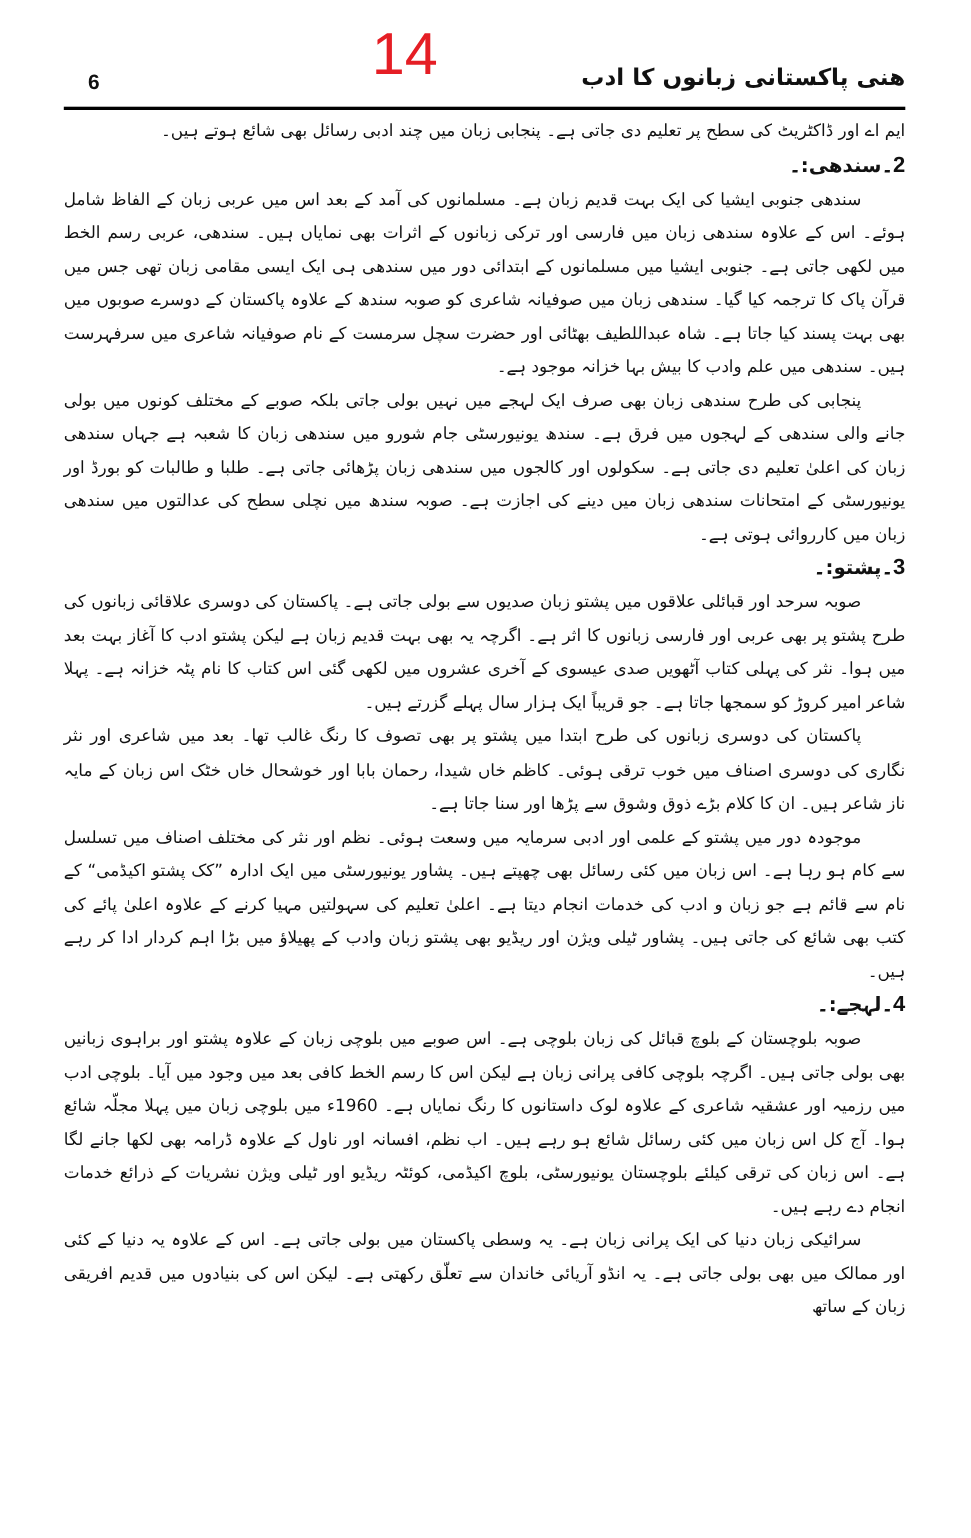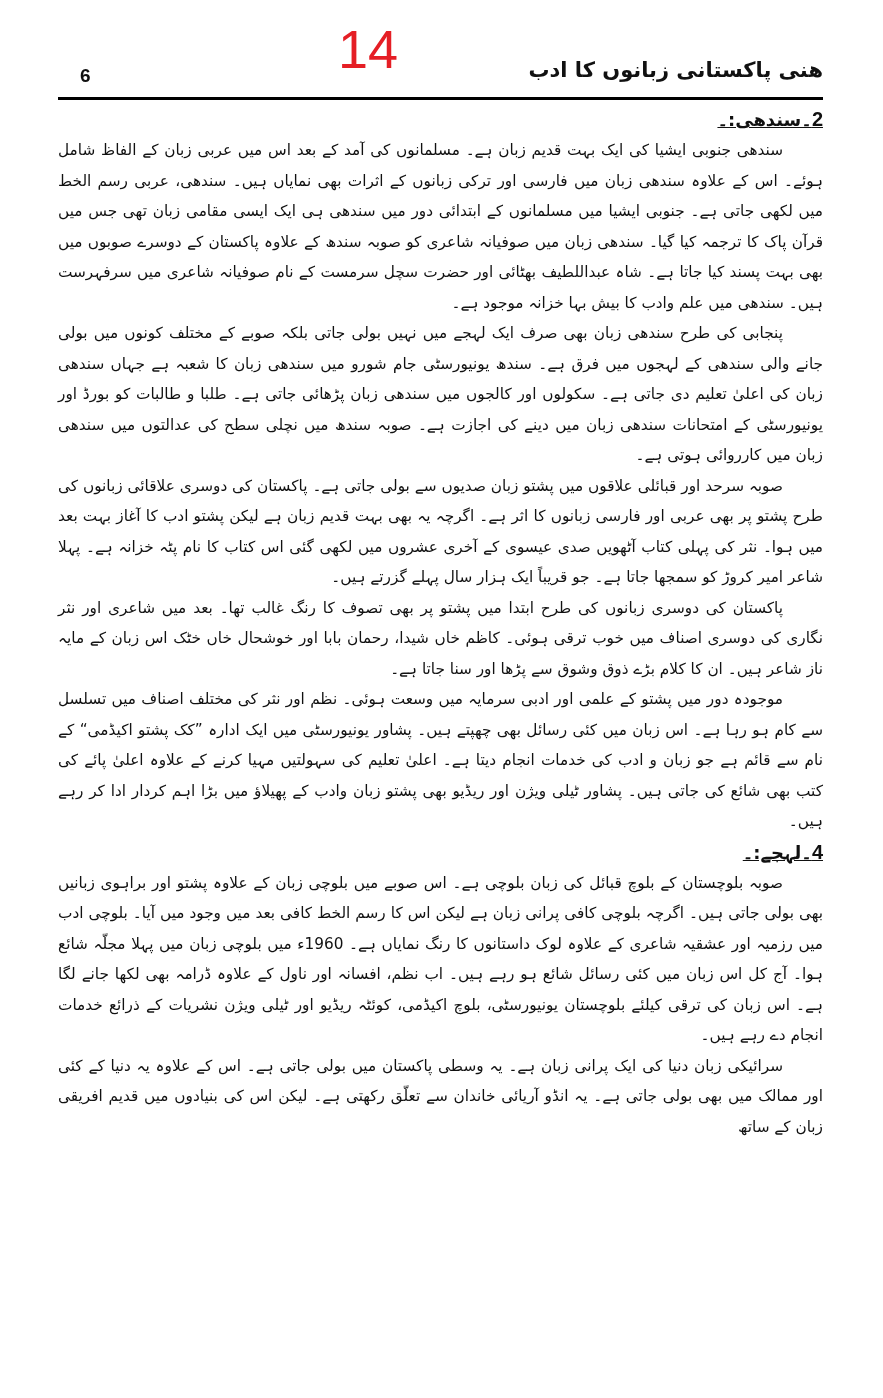--- a/index.html
+++ b/index.html
@@ -5,41 +5,43 @@
   html, body { margin: 0; padding: 0; background: #ffffff; }
   body { width: 883px; height: 1398px; position: relative; overflow: hidden; font-family: "DejaVu Sans", sans-serif; color: #111; }
   .red-num { position: absolute; left: 338px; top: 22px; font-family: "Liberation Sans", sans-serif; font-size: 54px; color: #e51e25; line-height: 1; text-align: right; }
   .page-num { position: absolute; left: 80px; top: 66px; font-family: "Liberation Sans", sans-serif; font-weight: bold; font-size: 19px; line-height: 1; }
   .book-title { position: absolute; right: 60px; top: 58px; font-family: "DejaVu Sans", sans-serif; font-weight: bold; font-size: 21px; direction: rtl; line-height: 1.2; }
   .rule { position: absolute; left: 58px; right: 60px; top: 97px; height: 3px; background: #000; }
   .content { position: absolute; left: 58px; right: 60px; top: 104px; direction: rtl; text-align: justify; font-size: 15.3px; line-height: 30.5px; }
   .content p { margin: 0; }
   .content p.indent { text-indent: 40px; }
   .content p.last { text-align-last: right; }
-  .heading { font-weight: bold; font-size: 18px; line-height: 30px; margin: 0; text-decoration: underline; }
+  .heading { font-weight: bold; font-size: 18px; line-height: 30px; margin: 0; }
   .heading .num { font-family: "Liberation Sans", sans-serif; font-weight: bold; font-size: 20px; }
 </style>
 </head>
 <body>
 
 <div>
   <div class="red-num">14</div>
   <div class="page-num">6</div>
   <div class="book-title">ھنی پاکستانی زبانوں کا ادب</div>
   <div class="rule"></div>
 
   <div class="content">
+    <p class="last">ایم اے اور ڈاکٹریٹ کی سطح پر تعلیم دی جاتی ہے۔ پنجابی زبان میں چند ادبی رسائل بھی شائع ہوتے ہیں۔</p>
 
     <div>
       <p class="heading"><span class="num">2</span><span>۔سندھی:۔</span></p>
       <p class="indent last">سندھی جنوبی ایشیا کی ایک بہت قدیم زبان ہے۔ مسلمانوں کی آمد کے بعد اس میں عربی زبان کے الفاظ شامل ہوئے۔ اس کے علاوہ سندھی زبان میں فارسی اور ترکی زبانوں کے اثرات بھی نمایاں ہیں۔ سندھی، عربی رسم الخط میں لکھی جاتی ہے۔ جنوبی ایشیا میں مسلمانوں کے ابتدائی دور میں سندھی ہی ایک ایسی مقامی زبان تھی جس میں قرآن پاک کا ترجمہ کیا گیا۔ سندھی زبان میں صوفیانہ شاعری کو صوبہ سندھ کے علاوہ پاکستان کے دوسرے صوبوں میں بھی بہت پسند کیا جاتا ہے۔ شاہ عبداللطیف بھٹائی اور حضرت سچل سرمست کے نام صوفیانہ شاعری میں سرفہرست ہیں۔ سندھی میں علم وادب کا بیش بہا خزانہ موجود ہے۔</p>
       <p class="indent last">پنجابی کی طرح سندھی زبان بھی صرف ایک لہجے میں نہیں بولی جاتی بلکہ صوبے کے مختلف کونوں میں بولی جانے والی سندھی کے لہجوں میں فرق ہے۔ سندھ یونیورسٹی جام شورو میں سندھی زبان کا شعبہ ہے جہاں سندھی زبان کی اعلیٰ تعلیم دی جاتی ہے۔ سکولوں اور کالجوں میں سندھی زبان پڑھائی جاتی ہے۔ طلبا و طالبات کو بورڈ اور یونیورسٹی کے امتحانات سندھی زبان میں دینے کی اجازت ہے۔ صوبہ سندھ میں نچلی سطح کی عدالتوں میں سندھی زبان میں کارروائی ہوتی ہے۔</p>
     </div>
 
     <div>
+      <p class="heading"><span class="num">3</span><span>۔پشتو:۔</span></p>
       <p class="indent last">صوبہ سرحد اور قبائلی علاقوں میں پشتو زبان صدیوں سے بولی جاتی ہے۔ پاکستان کی دوسری علاقائی زبانوں کی طرح پشتو پر بھی عربی اور فارسی زبانوں کا اثر ہے۔ اگرچہ یہ بھی بہت قدیم زبان ہے لیکن پشتو ادب کا آغاز بہت بعد میں ہوا۔ نثر کی پہلی کتاب آٹھویں صدی عیسوی کے آخری عشروں میں لکھی گئی اس کتاب کا نام پٹہ خزانہ ہے۔ پہلا شاعر امیر کروڑ کو سمجھا جاتا ہے۔ جو قریباً ایک ہزار سال پہلے گزرتے ہیں۔</p>
       <p class="indent last">پاکستان کی دوسری زبانوں کی طرح ابتدا میں پشتو پر بھی تصوف کا رنگ غالب تھا۔ بعد میں شاعری اور نثر نگاری کی دوسری اصناف میں خوب ترقی ہوئی۔ کاظم خاں شیدا، رحمان بابا اور خوشحال خاں خٹک اس زبان کے مایہ ناز شاعر ہیں۔ ان کا کلام بڑے ذوق وشوق سے پڑھا اور سنا جاتا ہے۔</p>
       <p class="indent last">موجودہ دور میں پشتو کے علمی اور ادبی سرمایہ میں وسعت ہوئی۔ نظم اور نثر کی مختلف اصناف میں تسلسل سے کام ہو رہا ہے۔ اس زبان میں کئی رسائل بھی چھپتے ہیں۔ پشاور یونیورسٹی میں ایک ادارہ ”کک پشتو اکیڈمی“ کے نام سے قائم ہے جو زبان و ادب کی خدمات انجام دیتا ہے۔ اعلیٰ تعلیم کی سہولتیں مہیا کرنے کے علاوہ اعلیٰ پائے کی کتب بھی شائع کی جاتی ہیں۔ پشاور ٹیلی ویژن اور ریڈیو بھی پشتو زبان وادب کے پھیلاؤ میں بڑا اہم کردار ادا کر رہے ہیں۔</p>
     </div>
 
     <div>
       <p class="heading"><span class="num">4</span><span>۔لہجے:۔</span></p>
       <p class="indent last">صوبہ بلوچستان کے بلوچ قبائل کی زبان بلوچی ہے۔ اس صوبے میں بلوچی زبان کے علاوہ پشتو اور براہوی زبانیں بھی بولی جاتی ہیں۔ اگرچہ بلوچی کافی پرانی زبان ہے لیکن اس کا رسم الخط کافی بعد میں وجود میں آیا۔ بلوچی ادب میں رزمیہ اور عشقیہ شاعری کے علاوہ لوک داستانوں کا رنگ نمایاں ہے۔ 1960ء میں بلوچی زبان میں پہلا مجلّہ شائع ہوا۔ آج کل اس زبان میں کئی رسائل شائع ہو رہے ہیں۔ اب نظم، افسانہ اور ناول کے علاوہ ڈرامہ بھی لکھا جانے لگا ہے۔ اس زبان کی ترقی کیلئے بلوچستان یونیورسٹی، بلوچ اکیڈمی، کوئٹہ ریڈیو اور ٹیلی ویژن نشریات کے ذرائع خدمات انجام دے رہے ہیں۔</p>
     </div>
 

